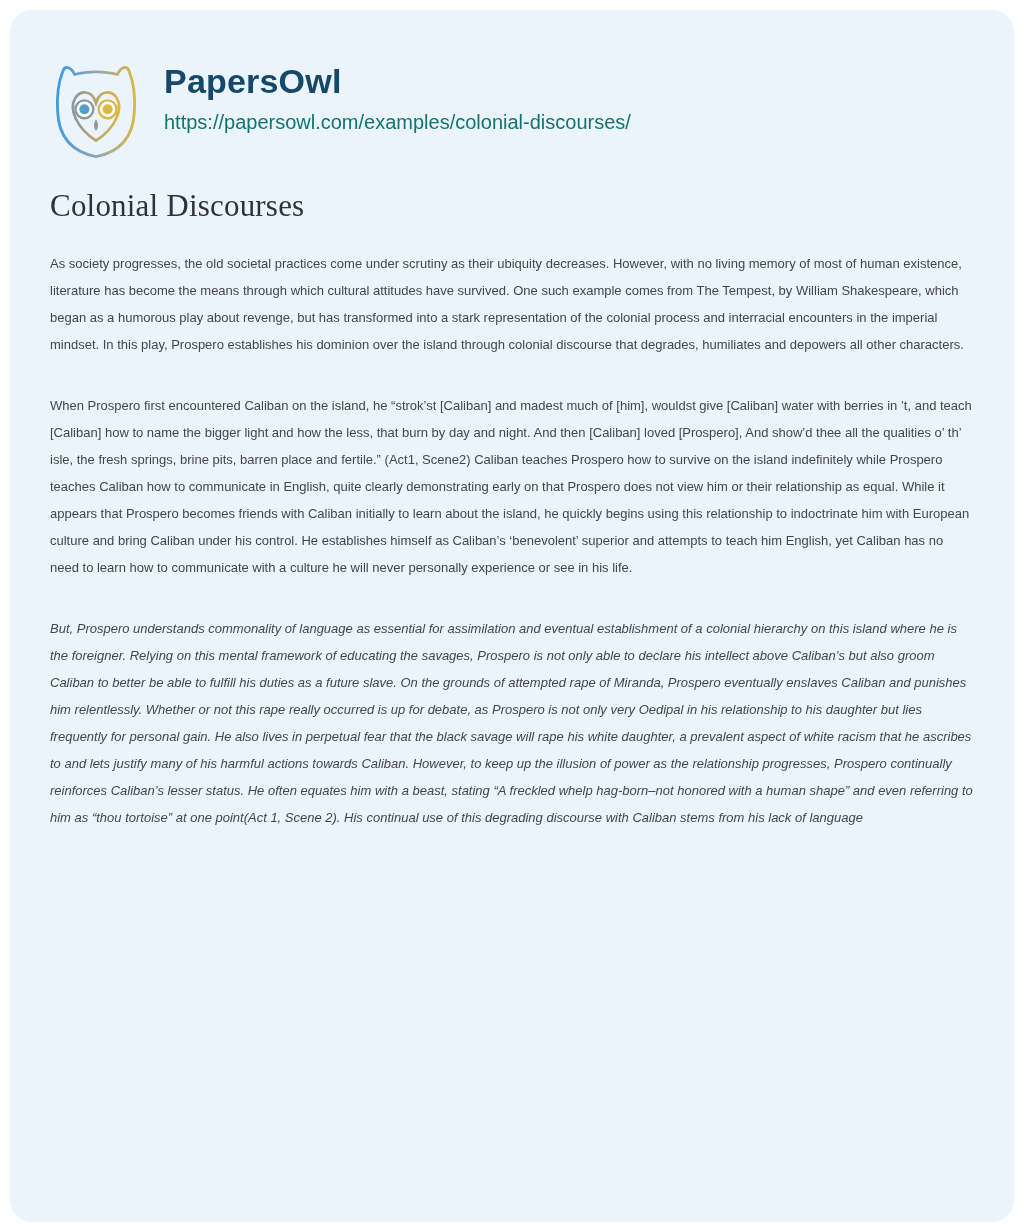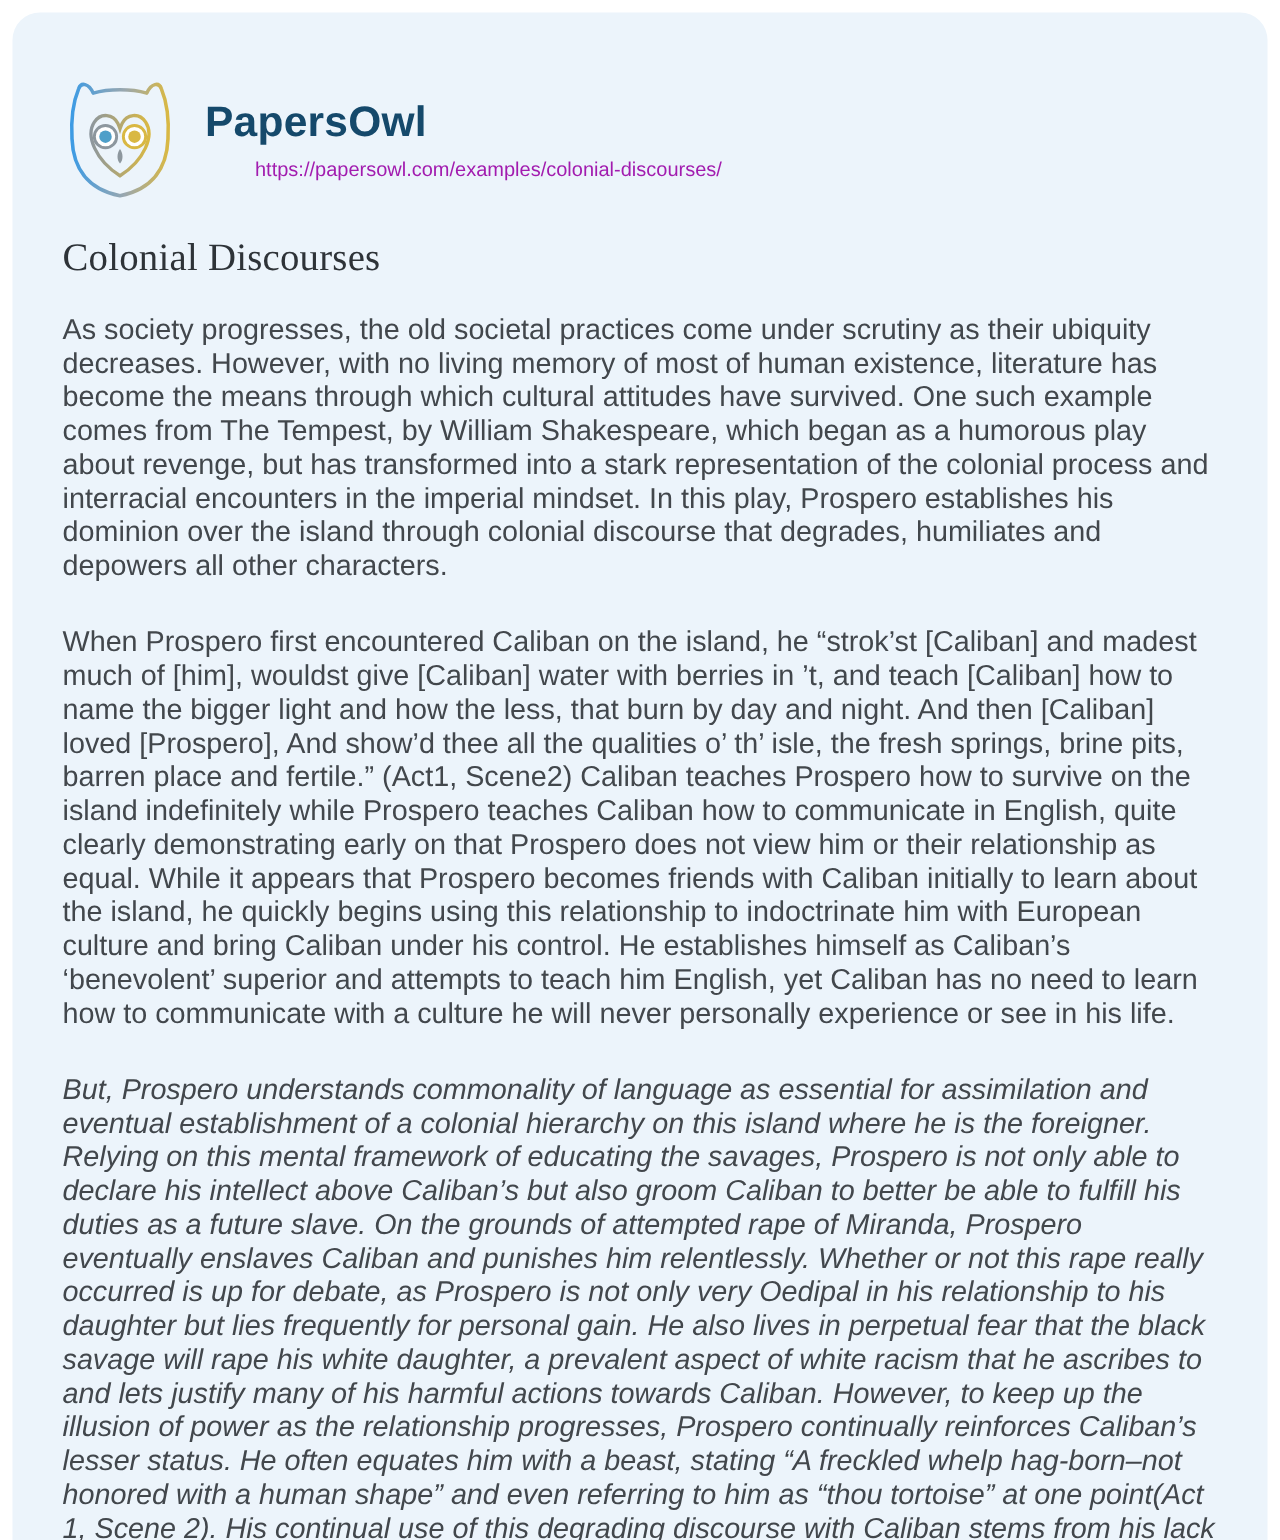--- a/index.html
+++ b/index.html
@@ -16,53 +16,52 @@
   }
   .card {
     width: 100%;
     min-height: 1212px;
     background: #ecf4fb;
     border-radius: 22px;
     padding: 52px 40px 60px 40px;
   }
   .brand-header {
     display: flex;
-    align-items: center;
+    align-items: flex-start;
     gap: 22px;
     margin-bottom: 26px;
   }
   .logo-wrap {
     width: 92px;
     height: 100px;
     flex: 0 0 auto;
   }
   .brand-text { display: flex; flex-direction: column; gap: 10px; }
   .brand-name {
     font-size: 34px;
     font-weight: 700;
     color: #15496b;
     letter-spacing: 0.2px;
   }
   .page-url {
-    font-size: 16px;
-    color: #a21caf;
+    font-size: 20px;
+    color: #0f766e;
     text-decoration: none;
     font-weight: 400;
-    margin-left: 40px;
   }
   .essay-title {
     font-size: 31px;
     font-weight: 400;
     color: #2e3338;
     margin: 6px 0 26px 0;
     letter-spacing: 0.2px;
     font-family: Liberation Serif, serif;
   }
   .essay-body p {
-    font-size: 23px;
+    font-size: 13px;
     line-height: 27px;
     color: #42474c;
     margin-bottom: 34px;
     max-width: 930px;
   }
   .essay-body p:last-child { margin-bottom: 0; font-style: italic; }
 </style>
 </head>
 <body>
 

